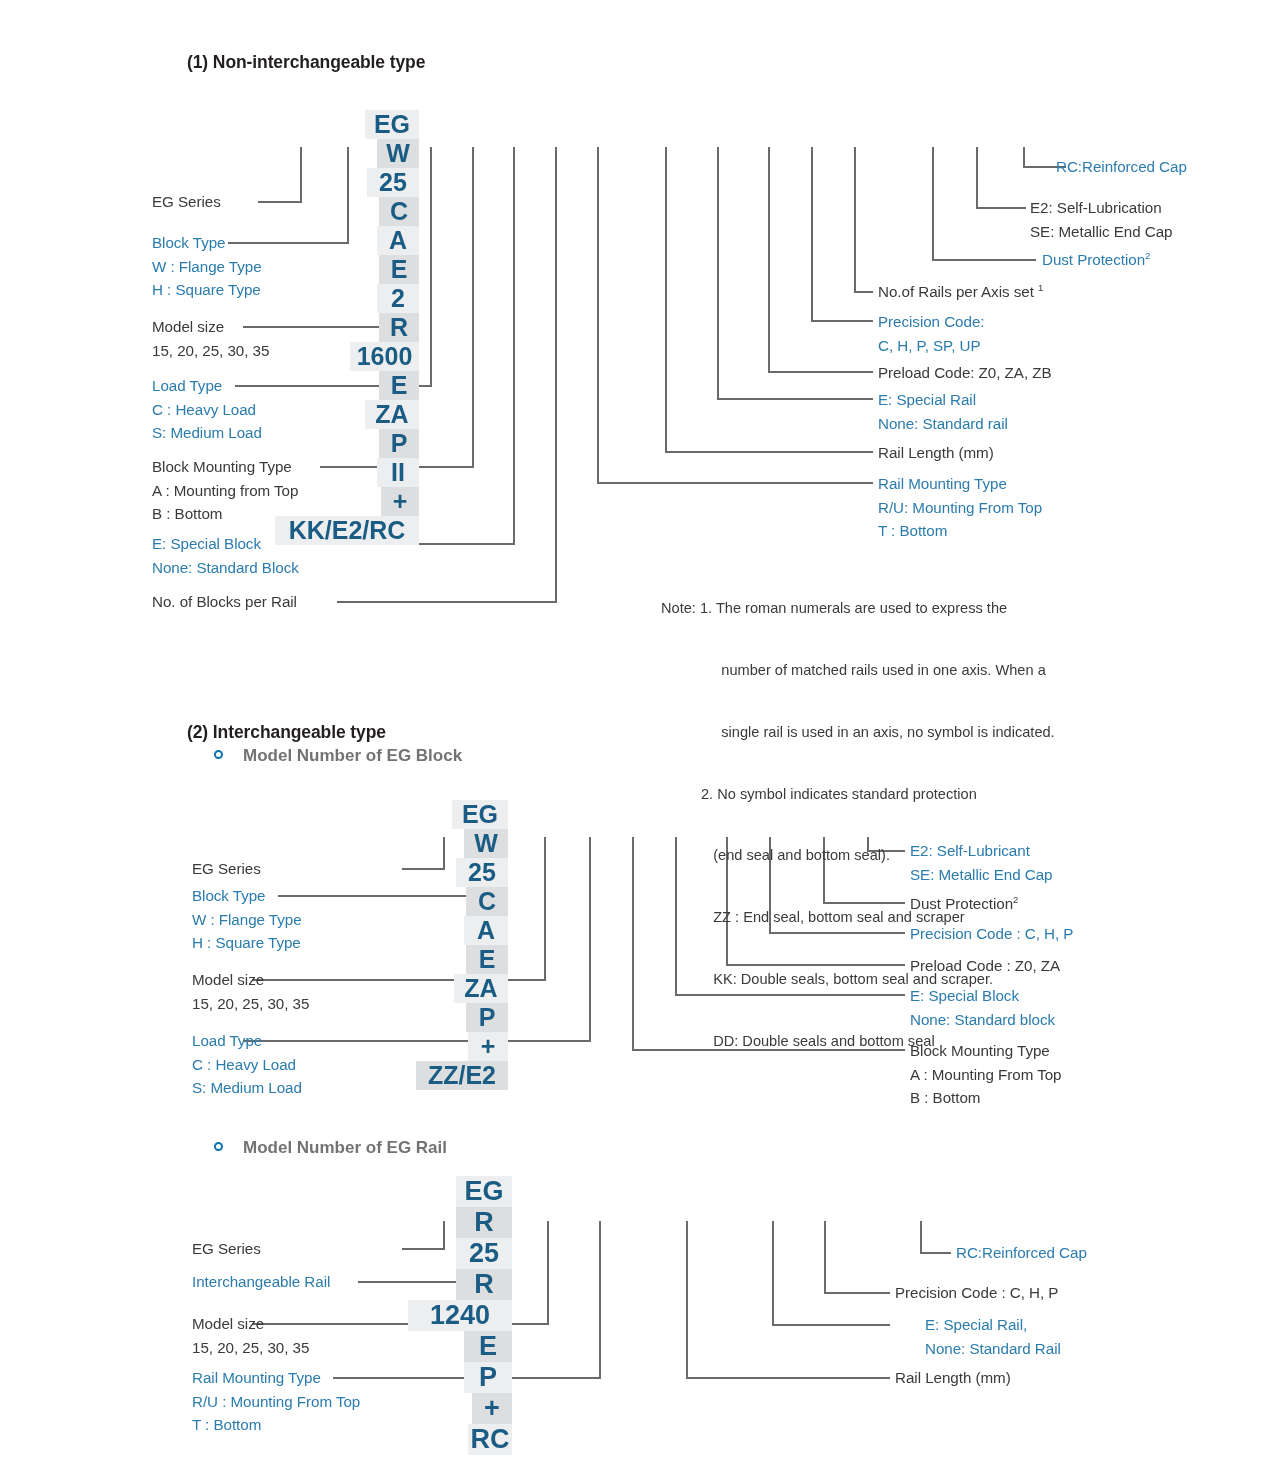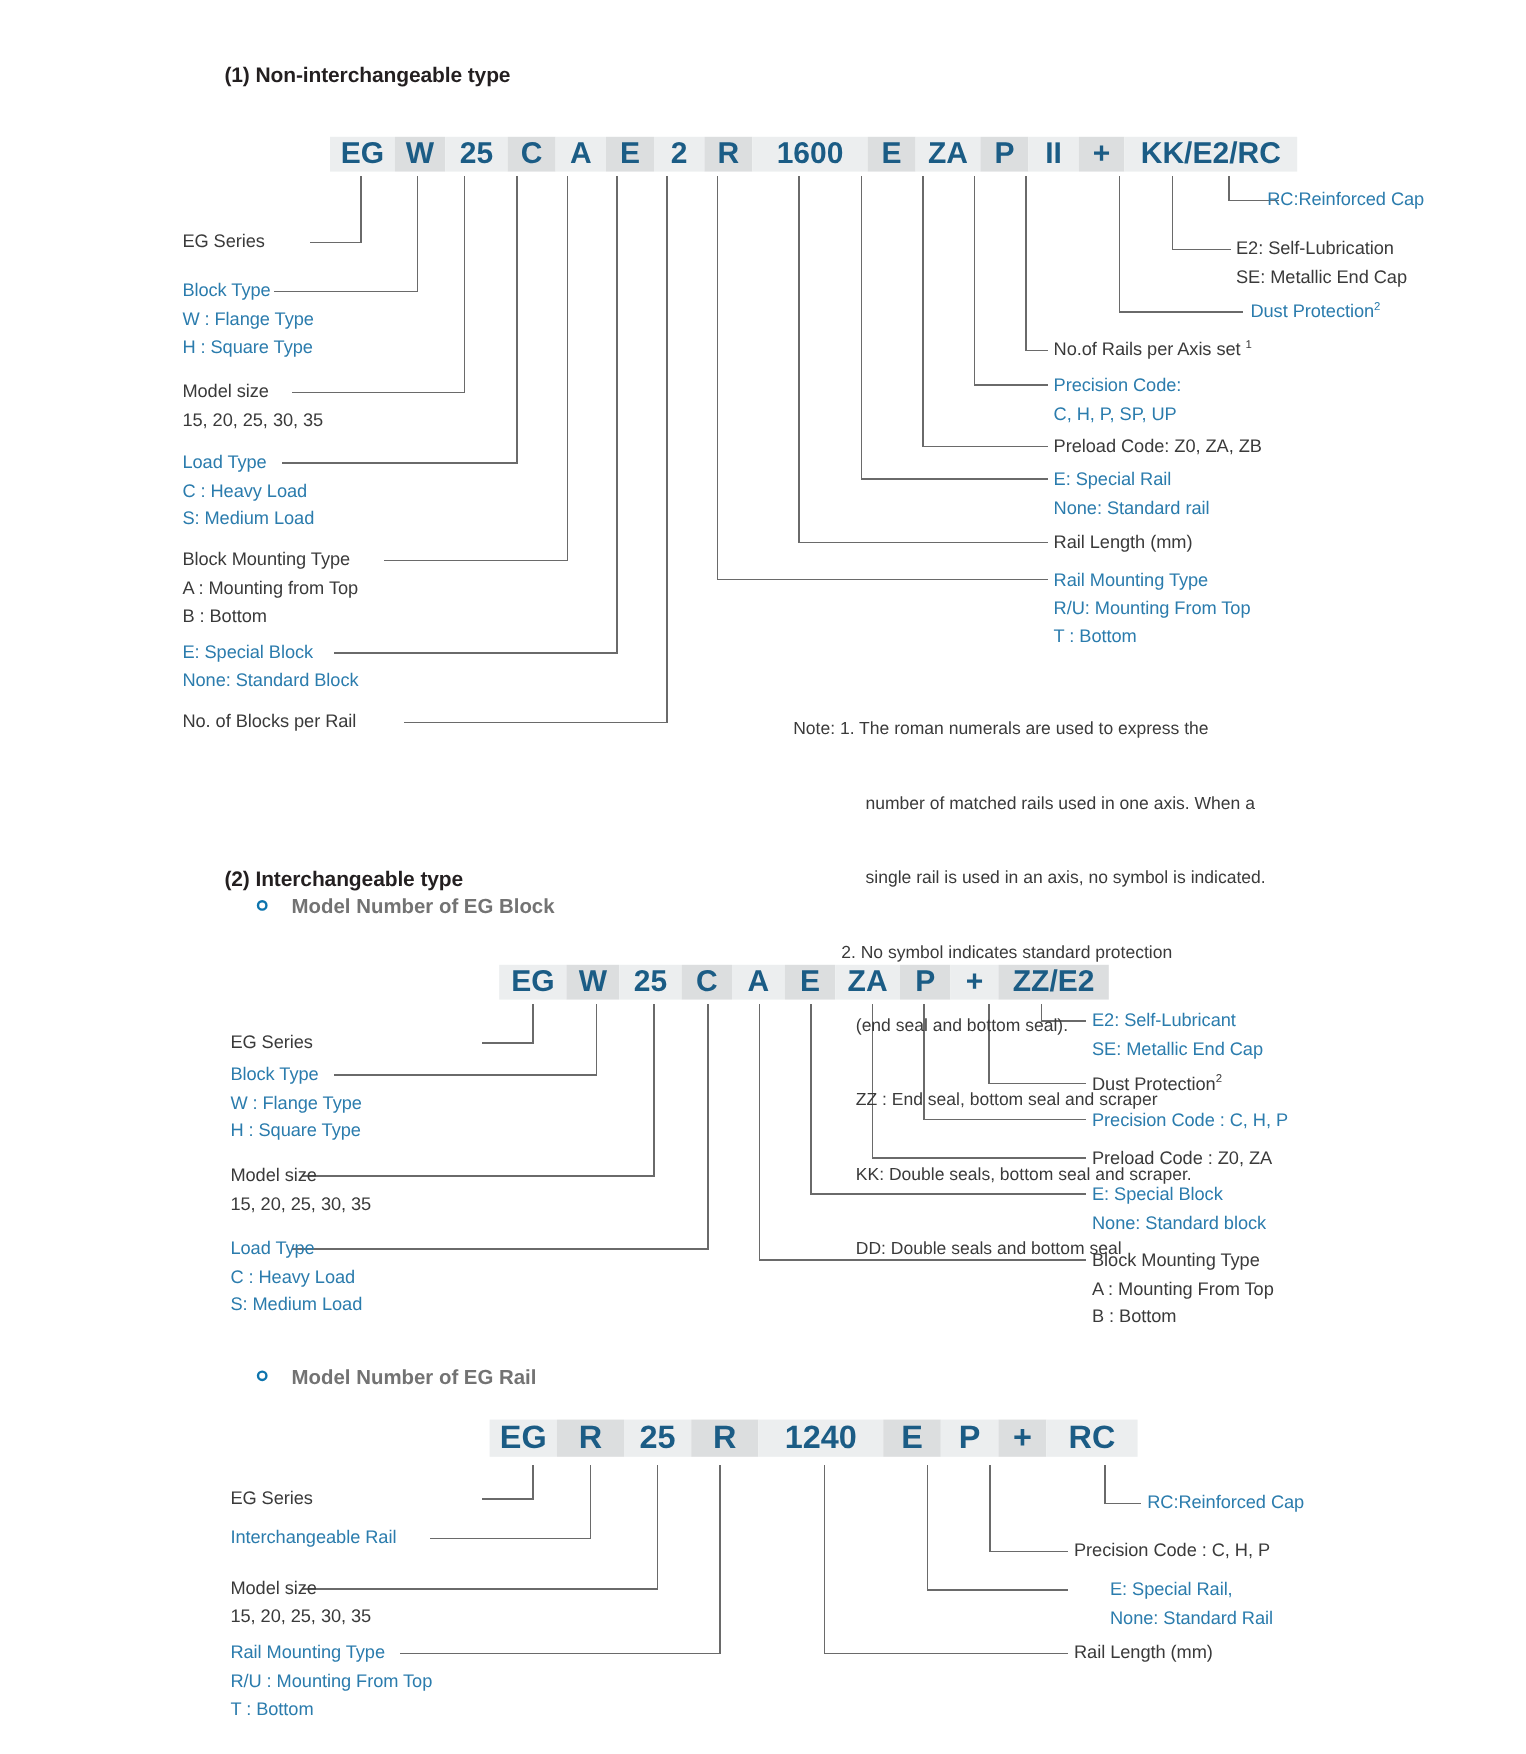--- a/index.html
+++ b/index.html
@@ -31,21 +31,21 @@
   }
   .bullet-ring{
     position:absolute;
     width:9px;height:9px;
     border:2.4px solid #0d74ad;
     border-radius:50%;
     box-sizing:border-box;
   }
 
   
-  .coderow{position:absolute;display:flex;align-items:center;}
+  .coderow{position:absolute;display:flex;align-items:flex-end;flex-direction:column;}
   .cbox{
     display:flex;align-items:center;justify-content:center;
     color:#1b5c85;
     font-weight:bold;
     box-sizing:border-box;
     white-space:nowrap;
   }
   .cbox.light{background:#eceeef;}
   .cbox.dark{background:#dcdedf;}
 
@@ -145,21 +145,21 @@
 
   <div class="coderow" id="s1row" style="left:275px;top:110px;height:37px;font-size:25px;">
       <div class="cbox light" style="width: 54px;">EG</div>
       <div class="cbox dark" style="width: 42px;">W</div>
       <div class="cbox light" style="width: 52px;">25</div>
       <div class="cbox dark" style="width: 40px;">C</div>
       <div class="cbox light" style="width: 42px;">A</div>
       <div class="cbox dark" style="width: 40px;">E</div>
       <div class="cbox light" style="width: 42px;">2</div>
       <div class="cbox dark" style="width: 40px;">R</div>
-      <div class="cbox light" style="width: 96px;">1600</div>
+      <div class="cbox light" style="width: 69px;">1600</div>
       <div class="cbox dark" style="width: 40px;">E</div>
       <div class="cbox light" style="width: 54px;">ZA</div>
       <div class="cbox dark" style="width: 40px;">P</div>
       <div class="cbox light" style="width: 42px;">II</div>
       <div class="cbox dark" style="width: 38px;">+</div>
       <div class="cbox light" style="width: 144px;">KK/E2/RC</div>
     </div>
 
   <div class="lbl black" style="left:152px;top:190px;">
     <div>EG Series</div>
@@ -298,21 +298,21 @@
 
   <div class="coderow" id="s3row" style="left:408px;top:1176px;height:45px;font-size:27px;">
       <div class="cbox light" style="width: 56px;">EG</div>
       <div class="cbox dark" style="width: 56px;">R</div>
       <div class="cbox light" style="width: 56px;">25</div>
       <div class="cbox dark" style="width: 56px;">R</div>
       <div class="cbox light" style="width: 104px;">1240</div>
       <div class="cbox dark" style="width: 48px;">E</div>
       <div class="cbox light" style="width: 48px;">P</div>
       <div class="cbox dark" style="width: 40px;">+</div>
-      <div class="cbox light" style="width: 76px;">RC</div>
+      <div class="cbox light" style="width: 44px;">RC</div>
     </div>
 
   <div class="lbl black" style="left:192px;top:1237px;">
     <div>EG Series</div>
   </div>
   <div class="lbl blue" style="left:192px;top:1270px;">
     <div>Interchangeable Rail</div>
   </div>
   <div class="lbl black" style="left:192px;top:1312px;">
     <div>Model size</div>

